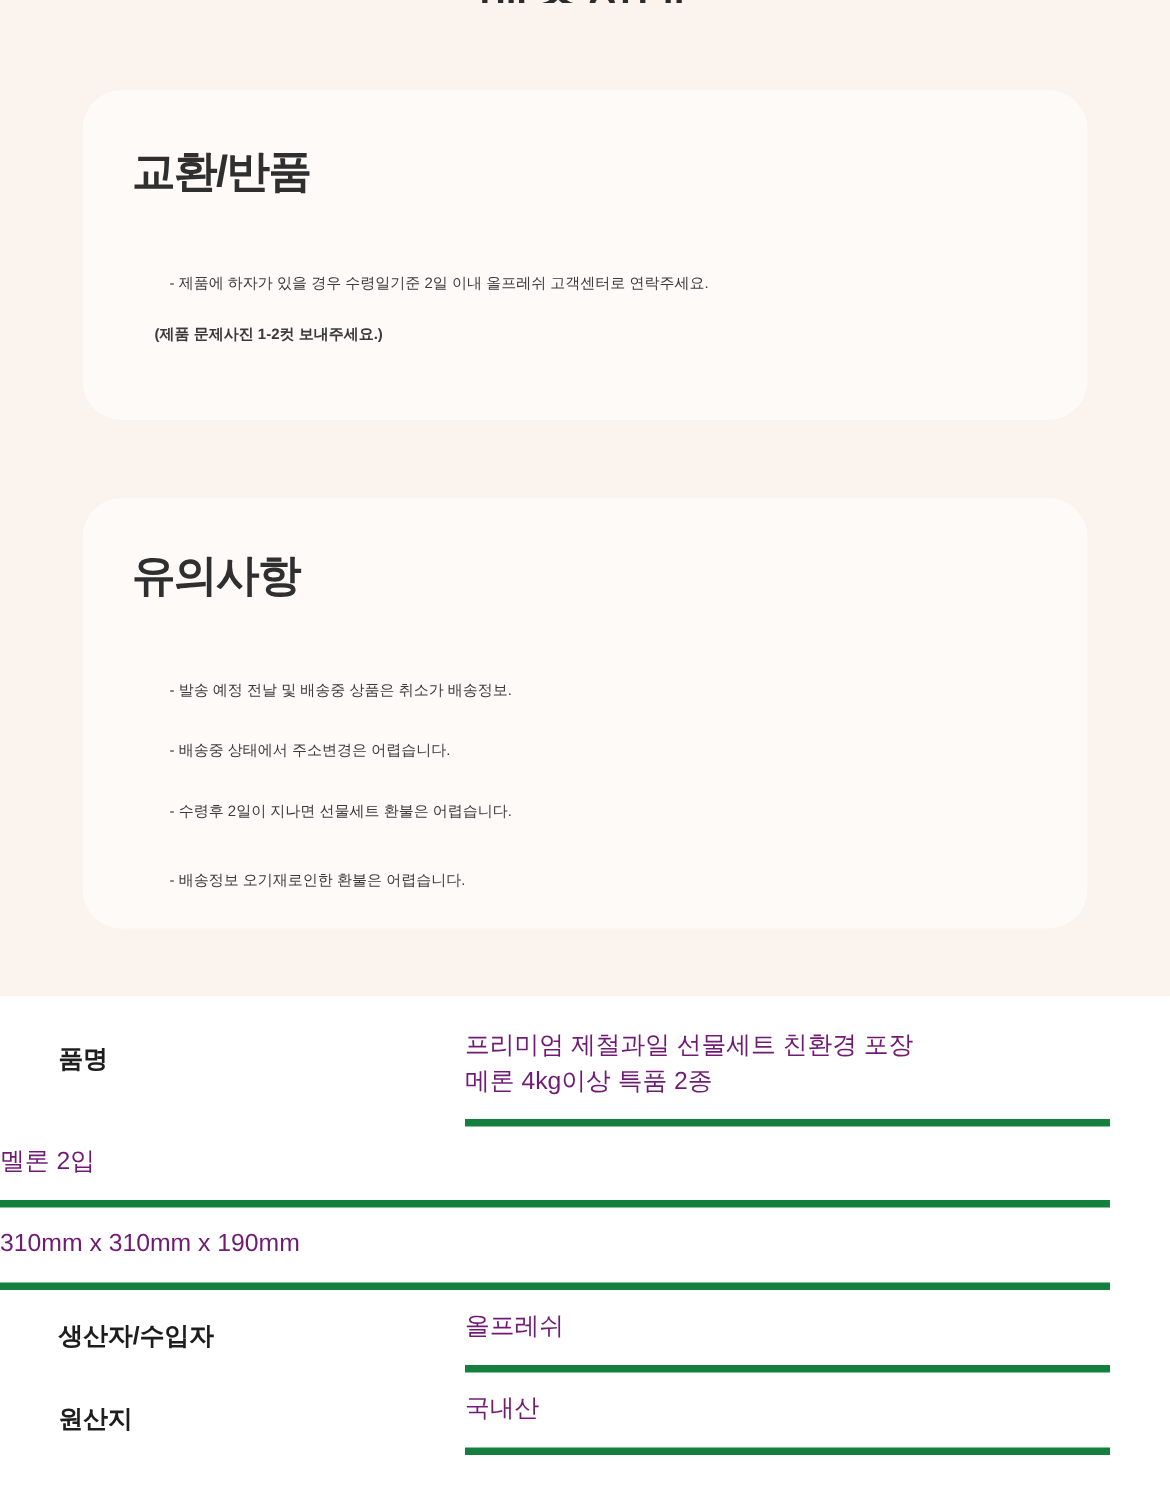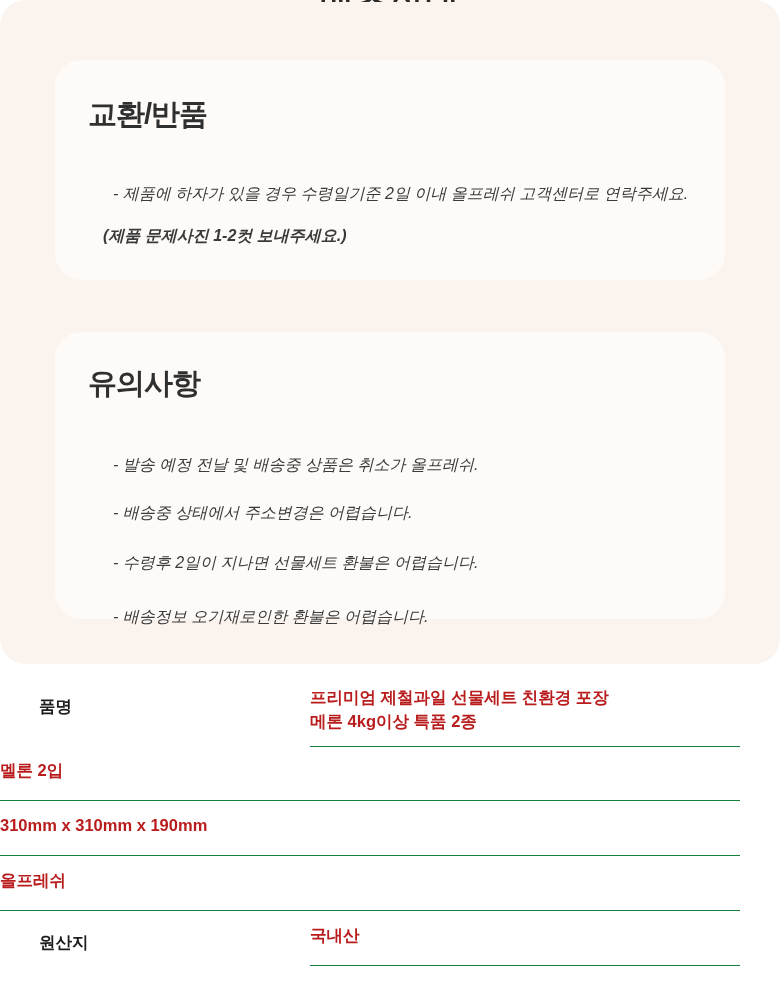--- a/index.html
+++ b/index.html
@@ -17,21 +17,20 @@
   }
 
   
   .beige-area {
     position: absolute;
     top: 0;
     left: 0;
     width: 780px;
     height: 664px;
     background: #faf3ee;
-    border-radius: 26px;
   }
   .cut-title {
     position: absolute;
     top: -14px;
     left: 0;
     width: 780px;
     text-align: center;
     font-size: 34px;
     font-weight: bold;
     color: #2b2b2b;
@@ -53,25 +52,24 @@
   .card-heading {
     font-size: 29px;
     font-weight: bold;
     color: #2f2f2f;
     letter-spacing: -1px;
   }
   .card-1 .card-heading { margin: 35px 0 0 33px; }
   .card-2 .card-heading { margin: 32px 0 0 33px; }
 
   .bullet-line {
-    font-size: 16px;
+    font-size: 10px;
     color: #3a3a3a;
     margin-left: 58px;
     line-height: 1.4;
-    font-style: italic;
   }
   .card-1 .line-1 { margin-top: 48px; }
   .card-1 .line-2 { margin-top: 20px; font-weight: bold; margin-left: 48px; }
 
   .card-2 .line-1 { margin-top: 50px; }
   .card-2 .line-2 { margin-top: 26px; }
   .card-2 .line-3 { margin-top: 27px; }
   .card-2 .line-4 { margin-top: 32px; }
 
   
@@ -96,26 +94,25 @@
     color: #1d1d1d;
     line-height: 1.3;
     padding-top: 20px;
   }
   .spec-value-wrap {
     flex: 1;
     padding-right: 40px;
   }
   .spec-value {
     font-size: 16.5px;
-    color: #b91c1c;
+    color: #701a75;
     line-height: 1.45;
     padding: 12px 0 12px 0;
-    border-bottom: 1px solid #15803d;
+    border-bottom: 5px solid #15803d;
     min-height: 54px;
-    font-weight: bold;
   }
   .spec-row:first-child .spec-value { padding-top: 10px; }
   .spec-value .sub { display: block; }
 </style>
 </head>
 <body>
 
 <div class="page">
 
   <div class="beige-area">
@@ -123,21 +120,21 @@
     <div class="cut-title">배송안내</div>
 
     <div class="card card-1">
       <div class="card-heading">교환/반품</div>
       <div class="bullet-line line-1">- 제품에 하자가 있을 경우 수령일기준 2일 이내 올프레쉬 고객센터로 연락주세요.</div>
       <div class="bullet-line line-2">(제품 문제사진 1-2컷 보내주세요.)</div>
     </div>
 
     <div class="card card-2">
       <div class="card-heading">유의사항</div>
-      <div class="bullet-line line-1">- 발송 예정 전날 및 배송중 상품은 취소가 올프레쉬.</div>
+      <div class="bullet-line line-1">- 발송 예정 전날 및 배송중 상품은 취소가 배송정보.</div>
       <div class="bullet-line line-2">- 배송중 상태에서 주소변경은 어렵습니다.</div>
       <div class="bullet-line line-3">- 수령후 2일이 지나면 선물세트 환불은 어렵습니다.</div>
       <div class="bullet-line line-4">- 배송정보 오기재로인한 환불은 어렵습니다.</div>
     </div>
 
   </div>
 
   <div class="spec-table">
 
     <div class="spec-row">
@@ -157,20 +154,21 @@
       </div>
     </div>
 
     <div class="spec-row">
       <div class="spec-value-wrap">
         <div class="spec-value">310mm x 310mm x 190mm</div>
       </div>
     </div>
 
     <div class="spec-row">
+      <div class="spec-label">생산자/수입자</div>
       <div class="spec-value-wrap">
         <div class="spec-value">올프레쉬</div>
       </div>
     </div>
 
     <div class="spec-row">
       <div class="spec-label">원산지</div>
       <div class="spec-value-wrap">
         <div class="spec-value">국내산</div>
       </div>

